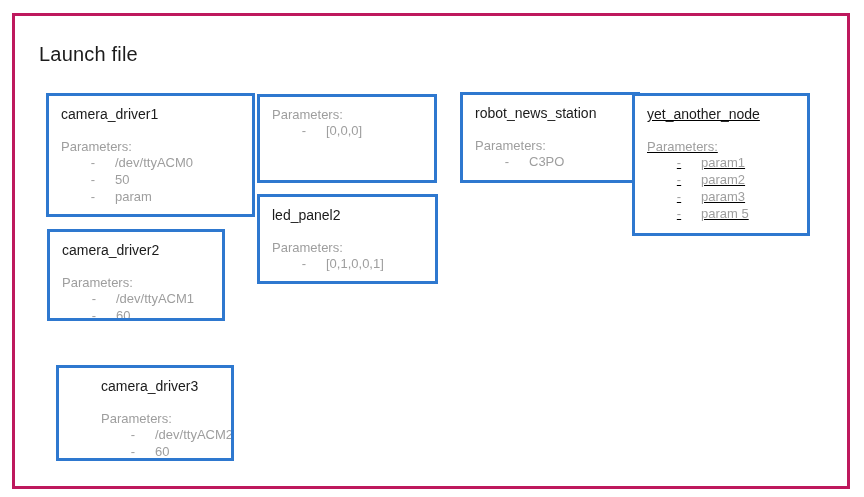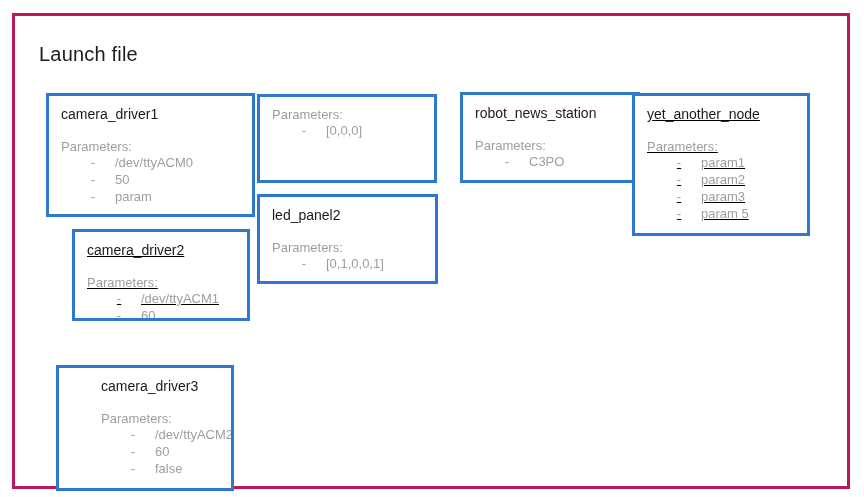--- a/index.html
+++ b/index.html
@@ -63,22 +63,22 @@
     display: inline-block;
     width: 44px;
     text-align: center;
     flex: 0 0 44px;
   }
   .param-value {
     white-space: nowrap;
   }
   
   #box-camera1 { left: 31px;  top: 77px;  width: 209px; height: 124px; }
-  #box-camera2 { left: 57px;  top: 213px; width: 178px; height: 92px; text-decoration: underline; }
-  #box-camera3 { left: 41px;  top: 349px; width: 178px; height: 126px; padding-left: 42px; }
+  #box-camera2 { left: 32px;  top: 213px; width: 178px; height: 92px; }
+  #box-camera3 { left: 41px;  top: 349px; width: 178px; height: 96px; padding-left: 42px; }
   #box-led1    { left: 242px; top: 78px;  width: 180px; height: 89px;  }
   #box-led2    { left: 242px; top: 178px; width: 181px; height: 90px;  }
   #box-news    { left: 445px; top: 76px;  width: 180px; height: 91px;  }
   #box-yan     { left: 617px; top: 77px;  width: 178px; height: 143px; text-decoration: underline; }
 </style>
 </head>
 <body>
 
 <div class="stage">
   <div class="frame">

